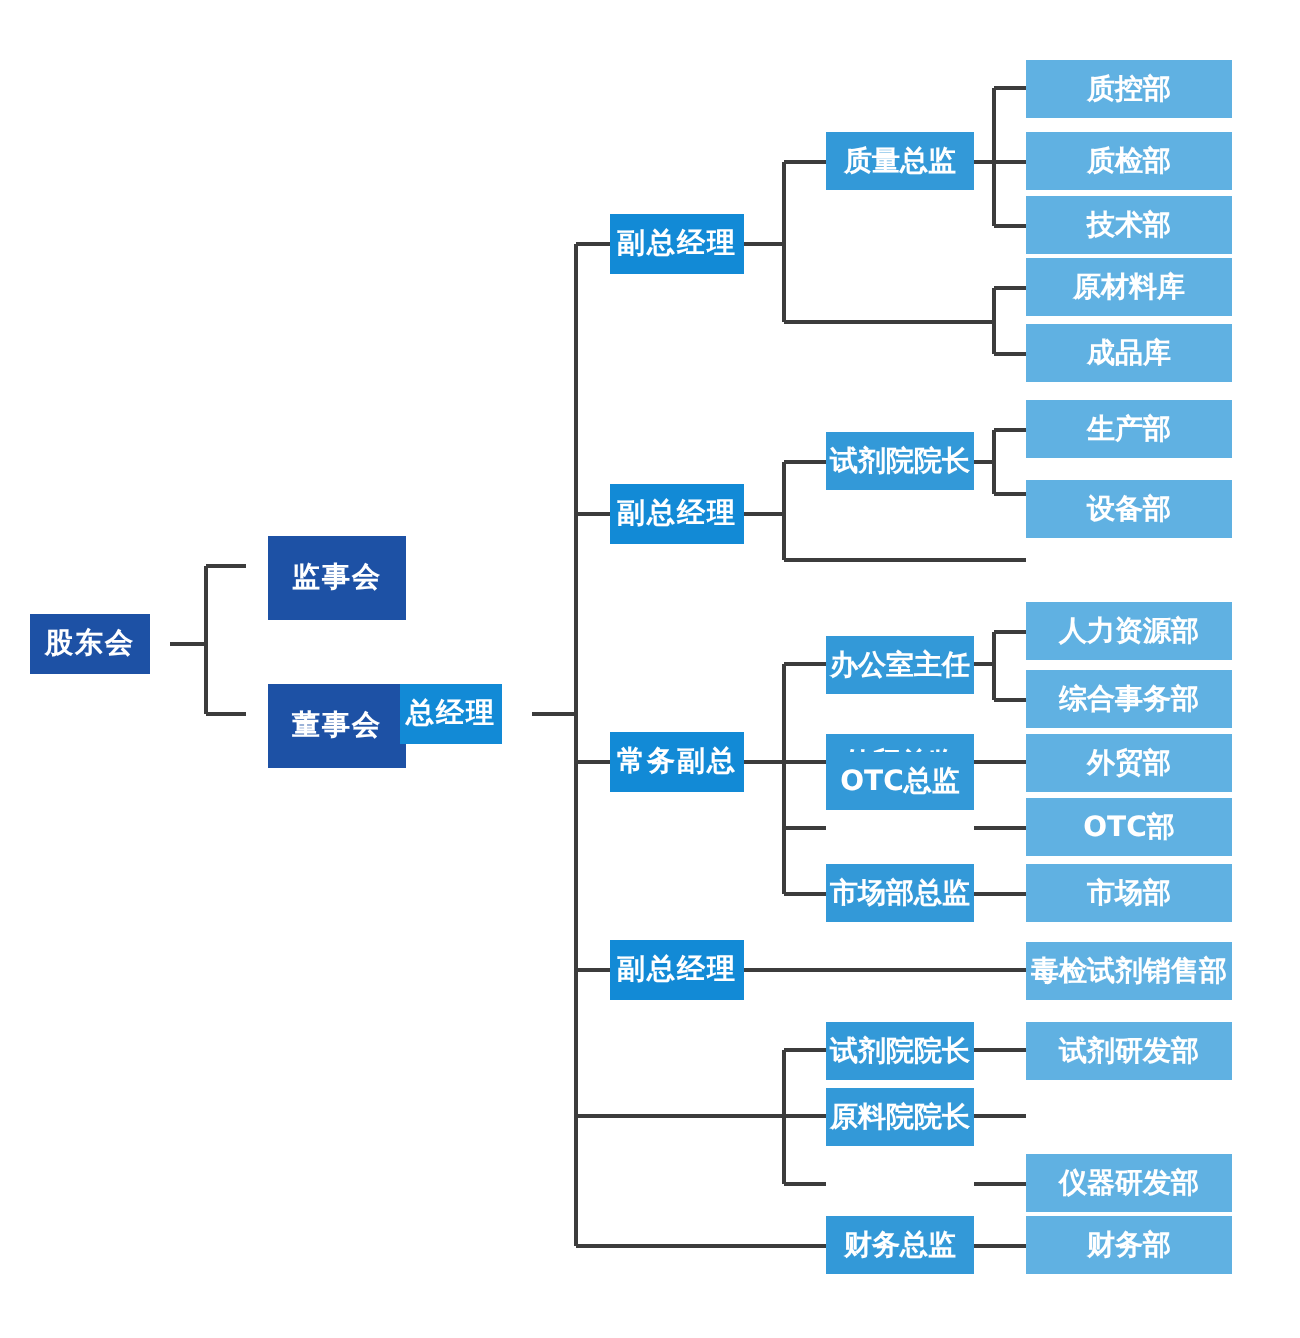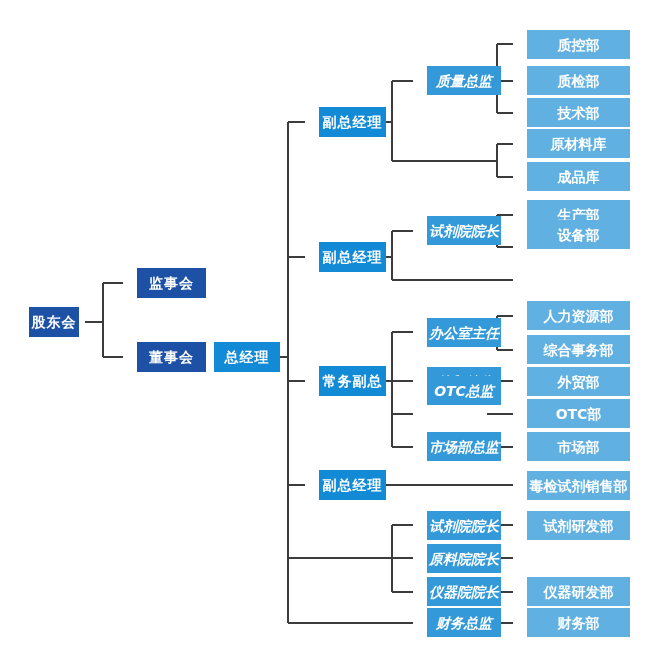--- a/index.html
+++ b/index.html
@@ -14,31 +14,30 @@
   .node{
     position:absolute;
     z-index:2;
     display:flex;align-items:center;justify-content:center;
     color:#ffffff;
     font-weight:bold;
     font-size:14px;
     line-height:1;
     white-space:nowrap;
     box-sizing:border-box;
-    margin-left:14px;
   }
   .lv1{background:var(--c1,#1d51a5);letter-spacing:1px;}
   .lv2{background:var(--c2,#128ad6);letter-spacing:1px;}
   .lv3{background:var(--c3,#3399d8);}
   .lv4{background:var(--c4,#60b1e2);}
-  .colA{left:15px;width:50px;height:30px;}
-  .colB{left:123px;width:69px;height:30px;}
-  .colC{left:200px;width:66px;height:30px;}
+  .colA{left:15px;width:60px;height:30px;}
+  .colB{left:134px;width:69px;height:42px;}
+  .colC{left:200px;width:51px;height:30px;}
   .colD{left:305px;width:67px;height:30px;}
-  .colE{left:413px;width:74px;height:29px;font-style:italic;}
+  .colE{left:413px;width:74px;height:29px;}
   .colF{left:513px;width:103px;height:29px;}
 </style>
 </head>
 <body>
 
 <div class="canvas">
 
   <svg class="wires" width="650" height="669" viewBox="0 0 650 669">
     <g stroke="#3c3c3c" stroke-width="2" fill="none">
 
@@ -67,37 +66,36 @@
   <div class="node lv3 colE" style="top:66px">质量总监</div>
   <div class="node lv4 colF" style="top:30px">质控部</div>
   <div class="node lv4 colF" style="top:66px">质检部</div>
   <div class="node lv4 colF" style="top:98px">技术部</div>
   <div class="node lv4 colF" style="top:129px">原材料库</div>
   <div class="node lv4 colF" style="top:162px">成品库</div>
 
   <div class="node lv2 colD" style="top:242px">副总经理</div>
   <div class="node lv3 colE" style="top:216px">试剂院院长</div>
   <div class="node lv4 colF" style="top:200px">生产部</div>
-  <div class="node lv4 colF" style="top:220px">设备部</div>
+  <div class="node lv4 colF" style="top:240px">设备部</div>
 
   <div class="node lv2 colD" style="top:366px">常务副总</div>
   <div class="node lv3 colE" style="top:318px">办公室主任</div>
   <div class="node lv4 colF" style="top:301px">人力资源部</div>
   <div class="node lv3 colE" style="top:367px">外贸总监</div>
   <div class="node lv4 colF" style="top:335px">综合事务部</div>
   <div class="node lv4 colF" style="top:367px">外贸部</div>
   <div class="node lv3 colE" style="top:376px">OTC总监</div>
   <div class="node lv4 colF" style="top:399px">OTC部</div>
   <div class="node lv3 colE" style="top:432px">市场部总监</div>
   <div class="node lv4 colF" style="top:432px">市场部</div>
 
   <div class="node lv2 colD" style="top:470px">副总经理</div>
   <div class="node lv4 colF" style="top:471px">毒检试剂销售部</div>
 
   <div class="node lv3 colE" style="top:511px">试剂院院长</div>
   <div class="node lv4 colF" style="top:511px">试剂研发部</div>
   <div class="node lv3 colE" style="top:544px">原料院院长</div>
-  <div class="node lv3 colE" style="top:577px">仪器院院长</div>
   <div class="node lv4 colF" style="top:577px">仪器研发部</div>
   <div class="node lv3 colE" style="top:608px">财务总监</div>
   <div class="node lv4 colF" style="top:608px">财务部</div>
 
 </div>
 
 </body></html>

